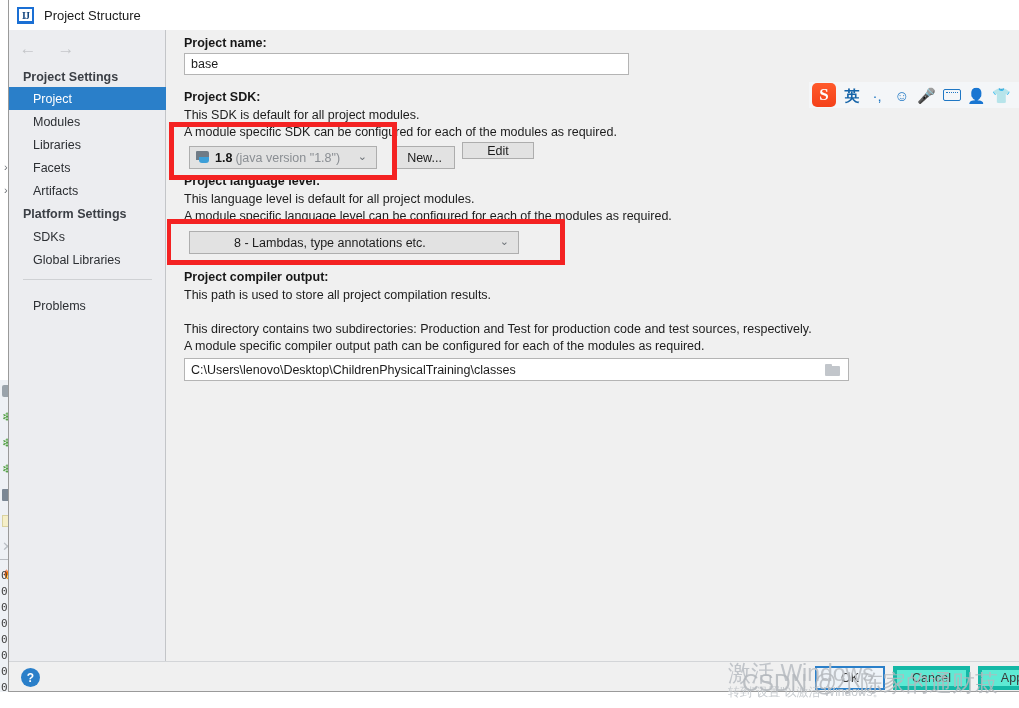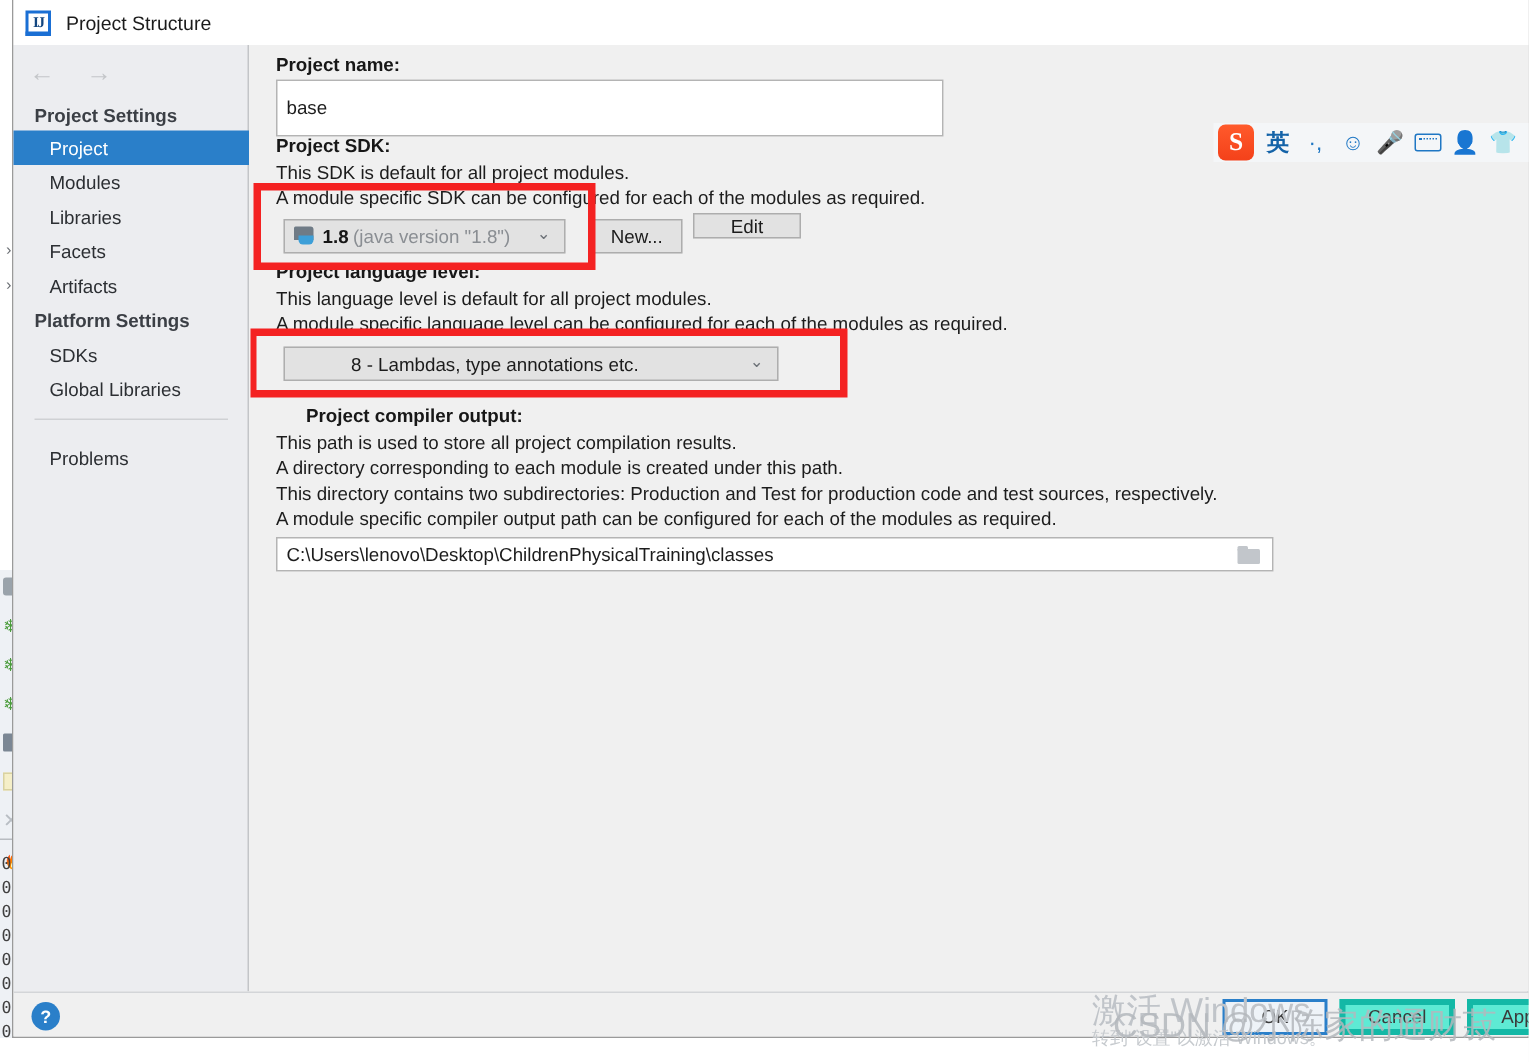--- a/index.html
+++ b/index.html
@@ -372,21 +372,21 @@
       <div class="sb-sep" style="top:249px;"></div>
 
       <div class="sb-item" style="top:264px;">
         <span>Problems</span>
       </div>
     </div>
 
     <div class="main">
 
       <div class="lbl-bold" style="left:17px; top:6px;">Project name:</div>
-      <div class="textfield" style="left:17px; top:23px; width:445px; height:38px;">
+      <div class="textfield" style="left:17px; top:23px; width:445px; height:22px;">
         <span>base</span>
       </div>
 
       <div class="lbl-bold" style="left:17px; top:60px;">Project SDK:</div>
       <div class="lbl" style="left:17px; top:78px;">This SDK is default for all project modules.</div>
       <div class="lbl" style="left:17px; top:95px;">A module specific SDK can be configured for each of the modules as required.</div>
 
       <div class="combo" style="left:22px; top:116px; width:188px; height:23px;">
         <span class="sdk-icon">
           <i class="fold"></i>
@@ -402,23 +402,22 @@
 
       <div class="lbl-bold" style="left:17px; top:144px;">Project language level:</div>
       <div class="lbl" style="left:17px; top:162px;">This language level is default for all project modules.</div>
       <div class="lbl" style="left:17px; top:179px;">A module specific language level can be configured for each of the modules as required.</div>
 
       <div class="combo" style="left:22px; top:201px; width:330px; height:23px;padding-left:44px;">
         <span>8 - Lambdas, type annotations etc.</span>
         <span class="chev">⌄</span>
       </div>
 
-      <div class="lbl-bold" style="left:17px; top:240px;margin-left:20px;">Project compiler output:</div>
+      <div class="lbl-bold" style="left:17px; top:240px;">Project compiler output:</div>
       <div class="lbl" style="left:17px; top:258px;">This path is used to store all project compilation results.</div>
-      <div class="lbl" style="left:17px; top:275px;">A directory corresponding to each module is created under this path.</div>
       <div class="lbl" style="left:17px; top:292px;">This directory contains two subdirectories: Production and Test for production code and test sources, respectively.</div>
       <div class="lbl" style="left:17px; top:309px;">A module specific compiler output path can be configured for each of the modules as required.</div>
 
       <div class="textfield" style="left:17px; top:328px; width:665px; height:23px;">
         <span>C:\Users\lenovo\Desktop\ChildrenPhysicalTraining\classes</span>
       </div>
       <div class="folder-btn" style="left:650px; top:328px; width:32px; height:23px;">
         <span class="folder-glyph"></span>
       </div>
 

